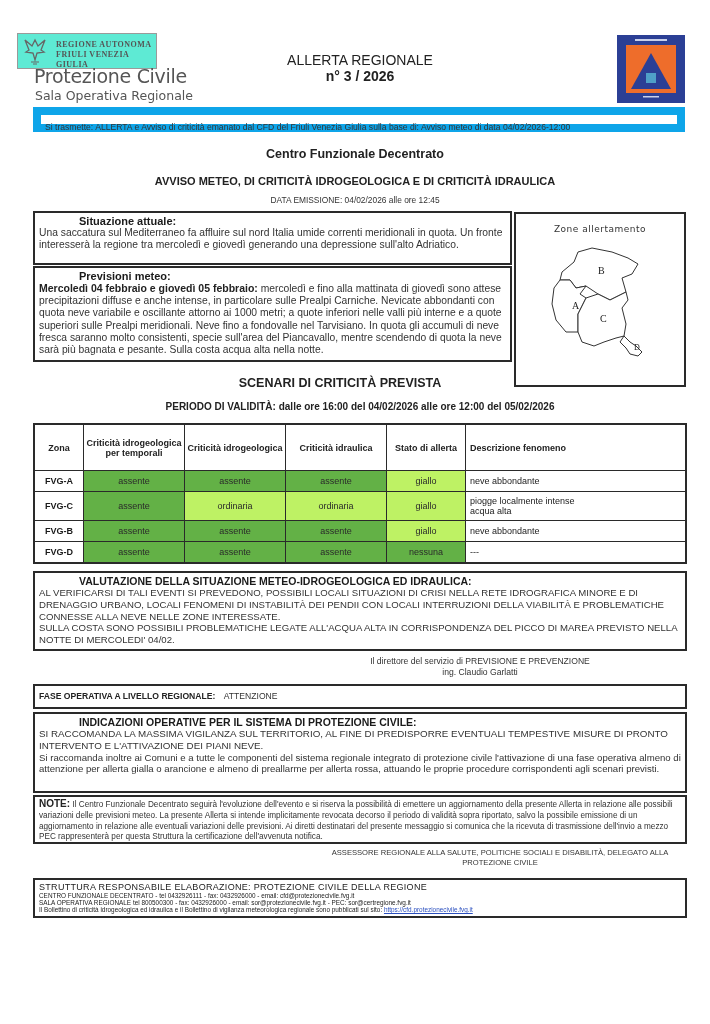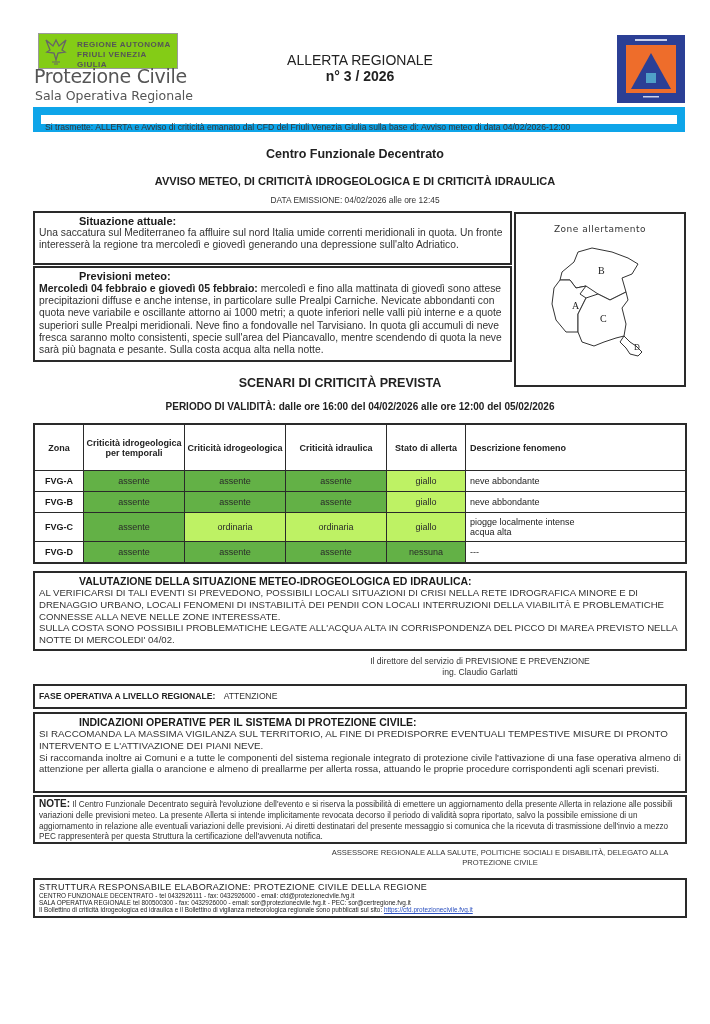--- a/index.html
+++ b/index.html
@@ -1,19 +1,19 @@
 <!DOCTYPE html>
 <html><head>
 <meta charset="utf-8">
 <style>
   html, body { margin: 0; padding: 0; background: #ffffff; }
   body { width: 710px; height: 1024px; position: relative; overflow: hidden; font-family: "Liberation Sans", sans-serif; color: #1a1a1a; }
   .abs { position: absolute; }
   
-  .logo-box { left: 38px; top: 33px; width: 138px; height: 34px; border: 1px solid #9a9a9a; background: #84cc16; }
+  .logo-box { left: 17px; top: 33px; width: 138px; height: 34px; border: 1px solid #9a9a9a; background: #5eead4; font-family: Liberation Serif, serif; }
   .logo-box .eagle { position: absolute; left: 4px; top: 2px; width: 26px; height: 30px; }
   .logo-box .reg { position: absolute; left: 38px; top: 6px; font-size: 8px; line-height: 10px; letter-spacing: 0.5px; color: #555; font-weight: bold; }
   .pc-title { left: 34px; top: 65px; font-size: 19px; color: #555; font-family: "DejaVu Sans", sans-serif; letter-spacing: -0.3px; }
   .pc-sub { left: 35px; top: 88px; font-size: 12.5px; color: #555; font-family: "DejaVu Sans", sans-serif; }
   .alert-title { left: 240px; top: 52px; width: 240px; text-align: center; font-size: 14px; line-height: 17px; color: #222; }
   .alert-num { left: 240px; top: 68px; width: 240px; text-align: center; font-size: 14px; font-weight: bold; color: #222; }
   .pc-logo { left: 617px; top: 35px; width: 68px; height: 68px; background: #2b3f95; }
   .transmit { left: 33px; top: 107px; width: 652px; height: 25px; border: 8px solid #0ea5e9; font-size: 8.6px; line-height: 25px; padding-left: 4px; box-sizing: border-box; color: #333; }
   .cfd { left: 0; width: 710px; text-align: center; }
   .box { border: 2px solid #2a2a2a; box-sizing: border-box; background: #fff; }
@@ -106,38 +106,38 @@
   </thead>
   <tbody>
     <tr class="row">
       <td class="zone">FVG-A</td>
       <td class="g">assente</td>
       <td class="g">assente</td>
       <td class="g">assente</td>
       <td class="y">giallo</td>
       <td class="desc">neve abbondante</td>
     </tr>
-    <tr class="row">
-      <td class="zone">FVG-B</td>
-      <td class="g">assente</td>
-      <td class="g">assente</td>
-      <td class="g">assente</td>
-      <td class="y">giallo</td>
-      <td class="desc">neve abbondante</td>
-    </tr>
     <tr class="row tall">
       <td class="zone">FVG-C</td>
       <td class="g">assente</td>
       <td class="y">ordinaria</td>
       <td class="y">ordinaria</td>
       <td class="y">giallo</td>
       <td class="desc">
         <div>piogge localmente intense</div>
         <div>acqua alta</div>
       </td>
+    </tr>
+    <tr class="row">
+      <td class="zone">FVG-B</td>
+      <td class="g">assente</td>
+      <td class="g">assente</td>
+      <td class="g">assente</td>
+      <td class="y">giallo</td>
+      <td class="desc">neve abbondante</td>
     </tr>
     <tr class="row">
       <td class="zone">FVG-D</td>
       <td class="g">assente</td>
       <td class="g">assente</td>
       <td class="g">assente</td>
       <td class="g">nessuna</td>
       <td class="desc">---</td>
     </tr>
   </tbody>

